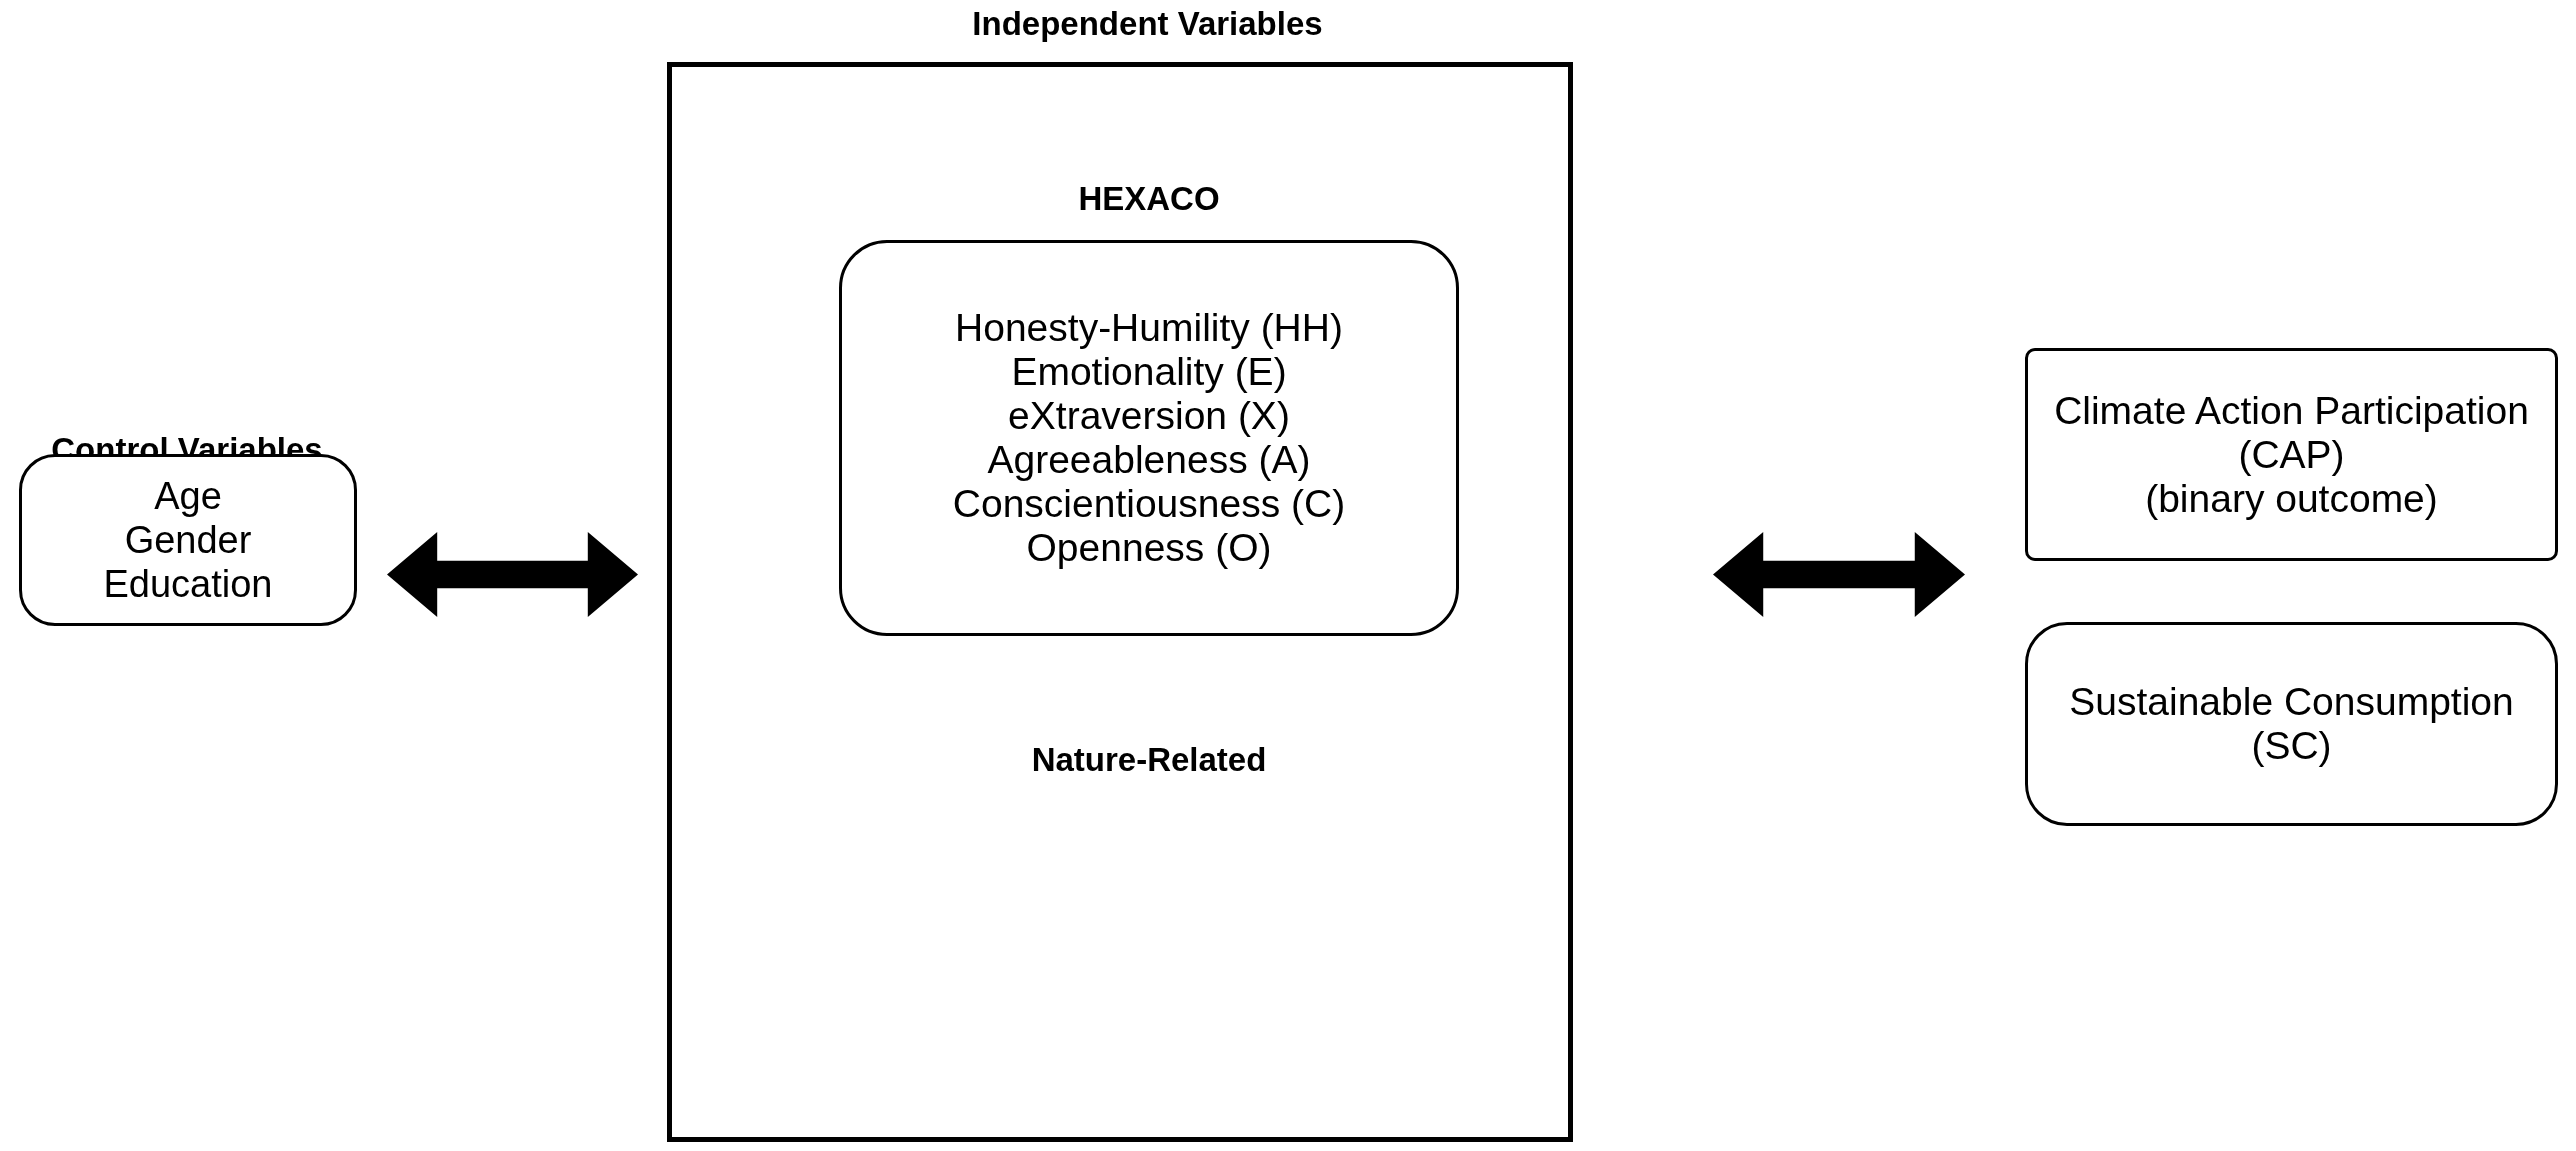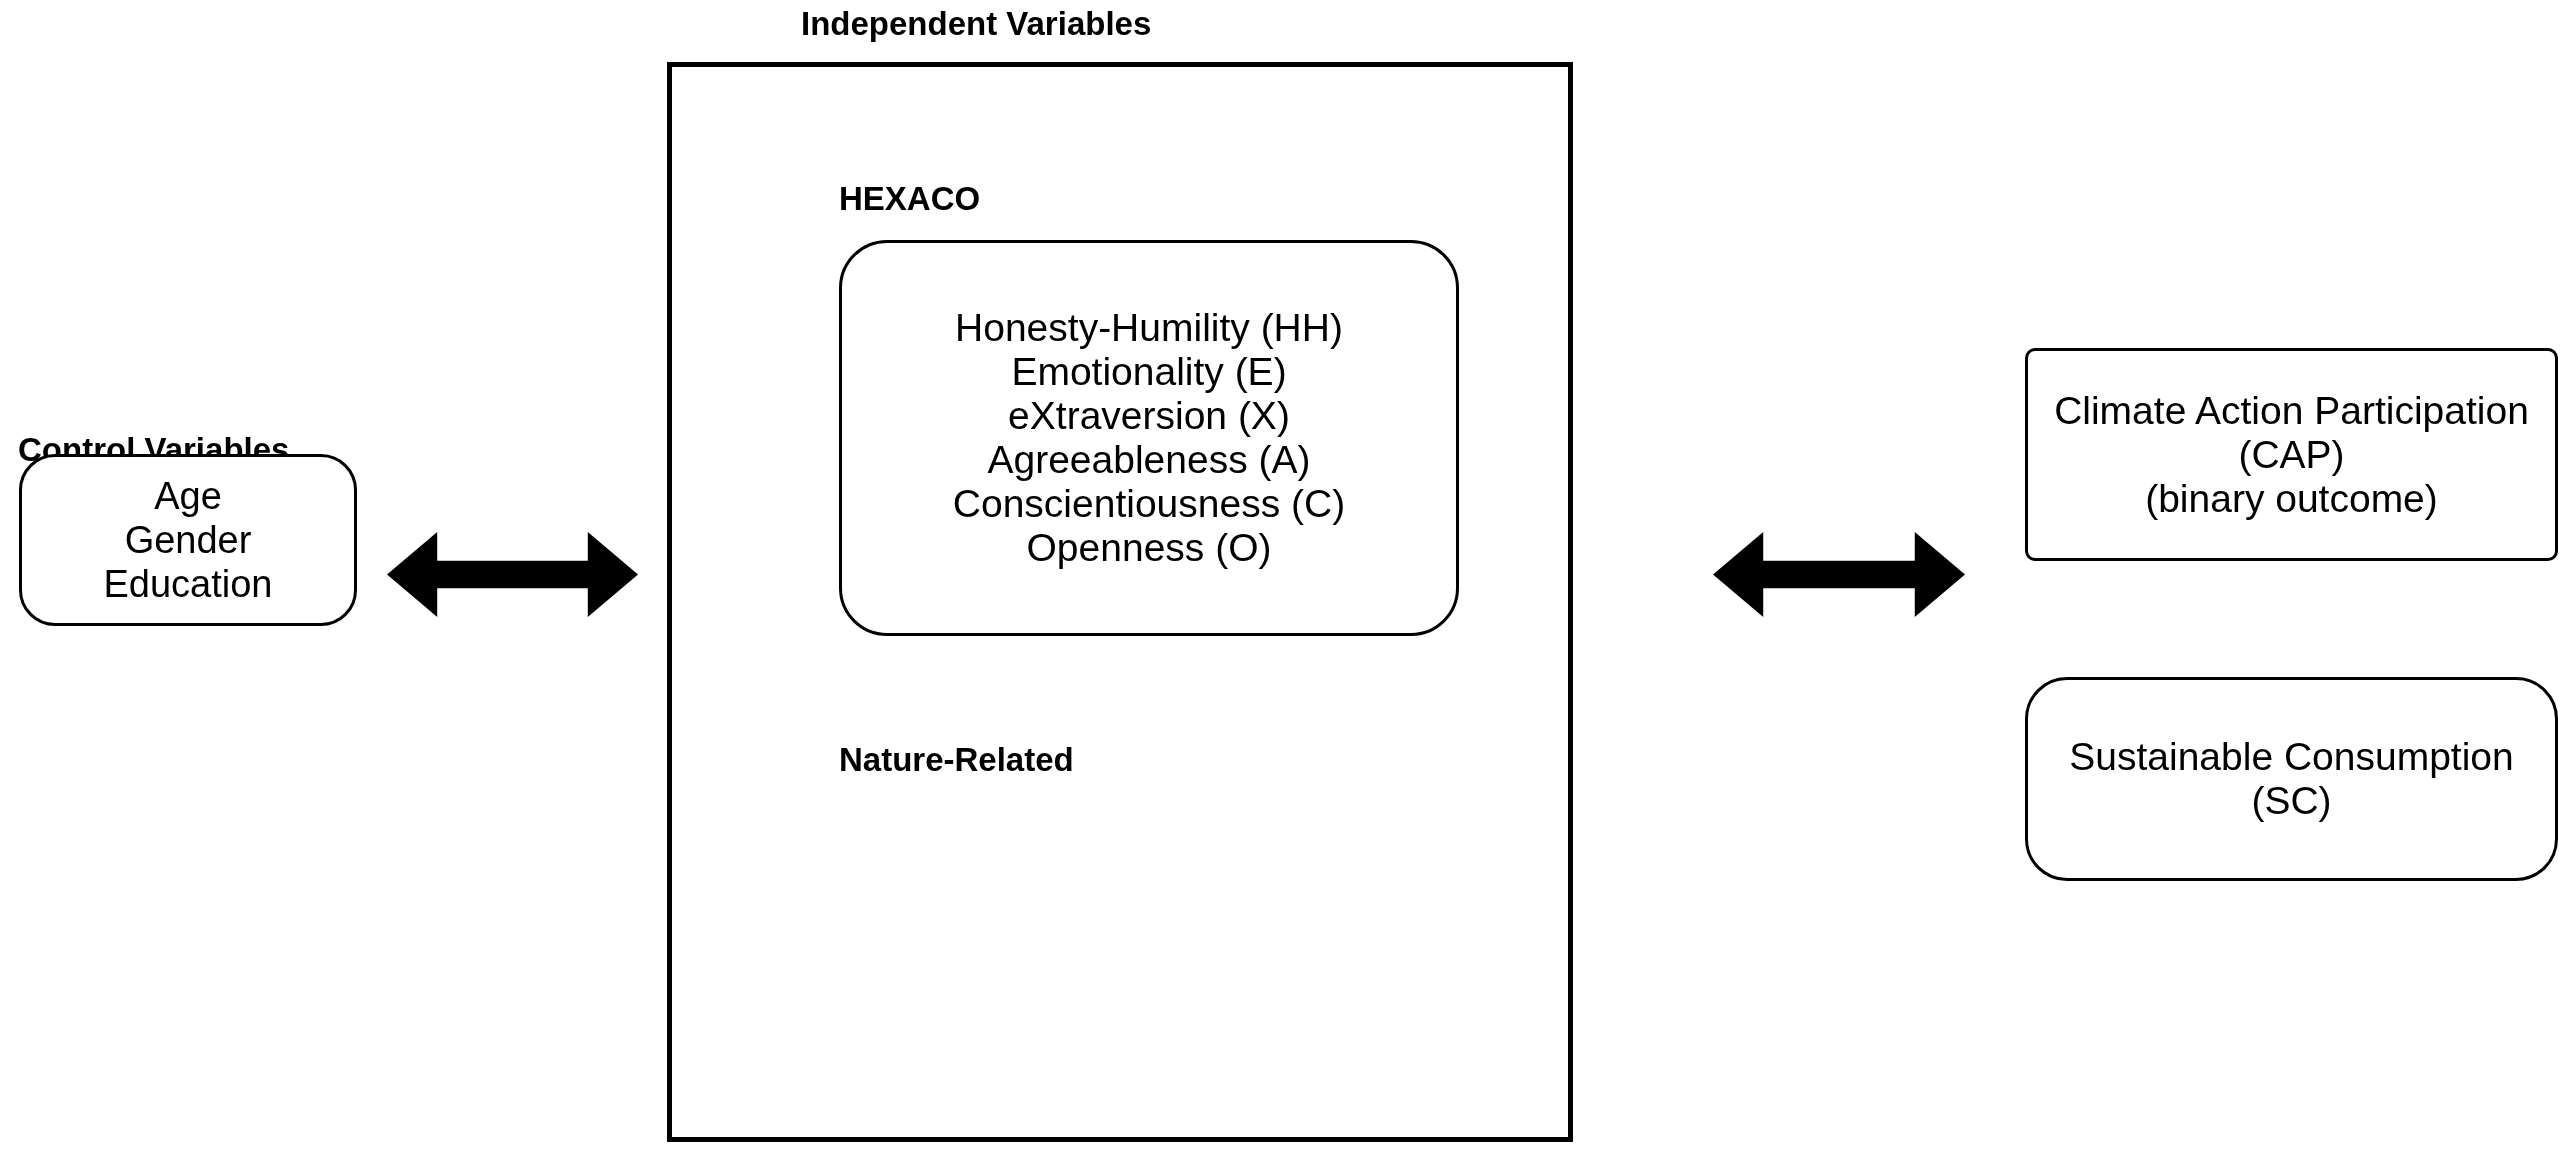--- a/index.html
+++ b/index.html
@@ -14,21 +14,21 @@
     background: #ffffff;
     color: #000000;
     font-family: "Liberation Sans", sans-serif;
     overflow: hidden;
   }
   .bold-label {
     position: absolute;
     font-weight: bold;
     font-size: 33px;
     line-height: 40px;
-    text-align: left;
+    text-align: center;
     white-space: nowrap;
   }
   .rbox {
     position: absolute;
     box-sizing: border-box;
     border: 3.5px solid #000000;
     background: #ffffff;
     display: flex;
     flex-direction: column;
     justify-content: center;
@@ -72,21 +72,21 @@
   }
   .cap-box {
     left: 2025px;
     top: 348px;
     width: 533px;
     height: 213px;
     border-radius: 10px;
   }
   .sc-box {
     left: 2025px;
-    top: 677px;
+    top: 622px;
     width: 533px;
     height: 204px;
     border-radius: 42px;
   }
   .arrow-svg { position: absolute; }
   .title-iv      { left: 801px;  width: 693px; top: 4.3px;   }
   .label-hexaco  { left: 839px;  width: 620px; top: 179px; }
   .label-nature  { left: 839px;  width: 620px; top: 740px; }
   .label-control { left: 18px;   width: 338px; top: 430px; }
 </style>

